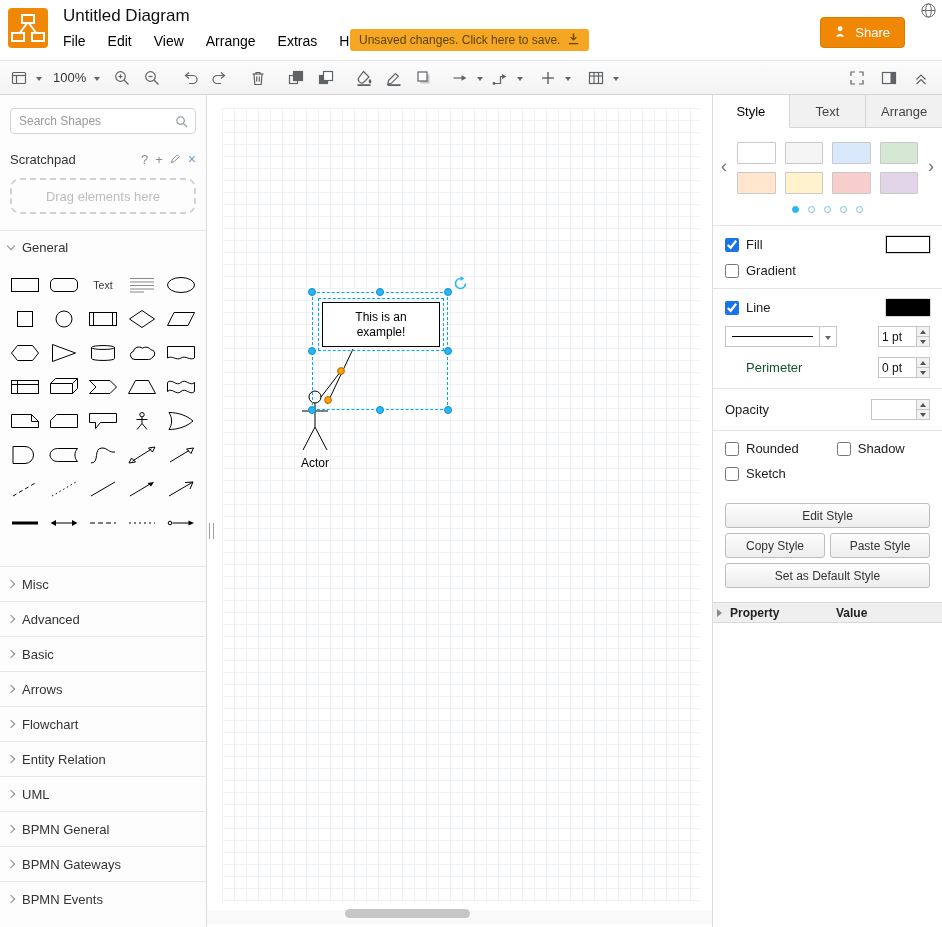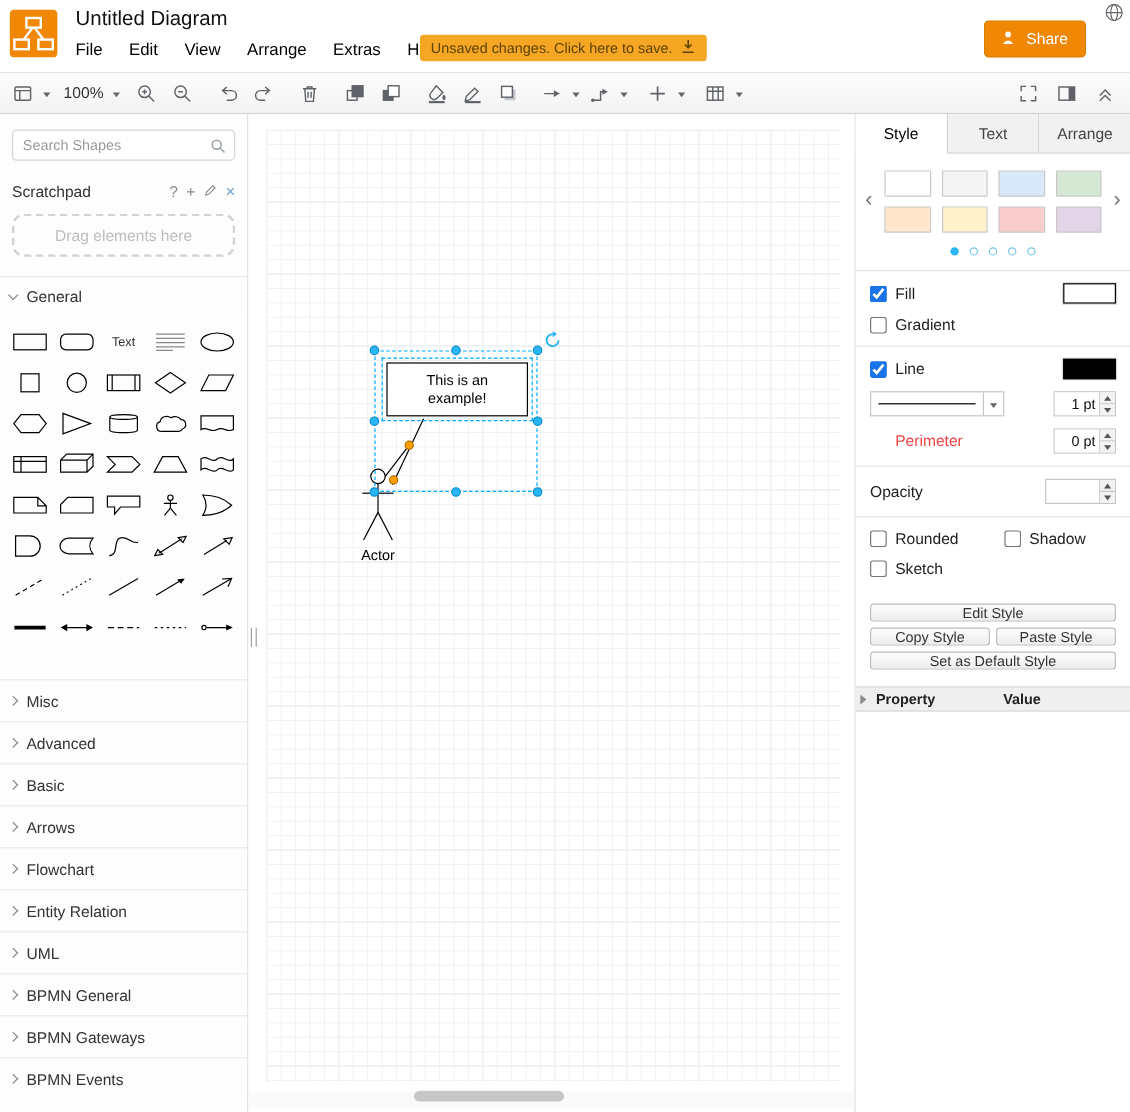--- a/index.html
+++ b/index.html
@@ -104,32 +104,32 @@
   .fp-sec{border-top:1px solid #e4e4e4;padding:5px 0}
   .fp-row{display:flex;align-items:center;gap:7px;padding:5px 12px;min-height:25px}
   .fp-row input[type=checkbox]{width:14px;height:14px;accent-color:#1a73e8;cursor:pointer}
   .spacer{flex:1}
   .color-btn{width:44px;height:17px;border:1px solid #000;box-shadow:0 0 0 1px #d9d9d9;cursor:pointer}
   .line-select{width:112px;height:21px;border:1px solid #c6c6c6;background:#fff;display:flex;cursor:pointer}
   .ls-preview{flex:1;position:relative}
   .ls-preview::after{content:"";position:absolute;left:6px;right:6px;top:9px;border-top:1px solid #000}
   .ls-caret{width:17px;border-left:1px solid #c6c6c6;display:flex;align-items:center;justify-content:center}
   .spinbox{display:inline-flex;border:1px solid #c6c6c6;background:#fff;height:21px}
-  .spinbox input{border:none;width:37px;text-align:right;font-size:12px;padding:0 3px;outline:none;
+  .spinbox input{border:none;width:37px;text-align:left;font-size:12px;padding:0 3px;outline:none;
     font-family:inherit;color:#111}
   .spin{display:flex;flex-direction:column;width:13px;border-left:1px solid #c6c6c6}
   .spin span{flex:1;display:flex;align-items:center;justify-content:center;background:#f2f2f2;cursor:pointer}
   .spin span:first-child{border-bottom:1px solid #c6c6c6}
   .spin-up::after{content:"";border-left:3px solid transparent;border-right:3px solid transparent;
     border-bottom:4px solid #555}
   .spin-down::after{content:"";border-left:3px solid transparent;border-right:3px solid transparent;
     border-top:4px solid #555}
-  .indent{margin-left:21px;color:#ef4444}
+  .indent{margin-left:21px;color:#14532d}
   .fp-buttons{padding:12px 12px 0;display:flex;flex-direction:column;gap:5px}
-  .fp-btn{height:15px;font-size:12px;color:#333;background:linear-gradient(#fdfdfd,#ededed);
+  .fp-btn{height:25px;font-size:12px;color:#333;background:linear-gradient(#fdfdfd,#ededed);
     border:1px solid #bdbdbd;border-radius:3px;cursor:pointer;font-family:inherit}
   .fp-btn-pair{display:flex;gap:5px}
   .fp-btn-pair .fp-btn{flex:1}
   .fp-prop{margin-top:14px;height:21px;display:flex;align-items:center;background:#efefef;
     border-top:1px solid #d9d9d9;border-bottom:1px solid #d9d9d9;font-size:12px;font-weight:bold;color:#222}
   .tri-right{width:0;height:0;border-top:4px solid transparent;border-bottom:4px solid transparent;
     border-left:5px solid #8a8a8a;margin:0 8px 0 4px;cursor:pointer}
   .fp-prop .pcol{width:106px}
 </style>
 </head>

